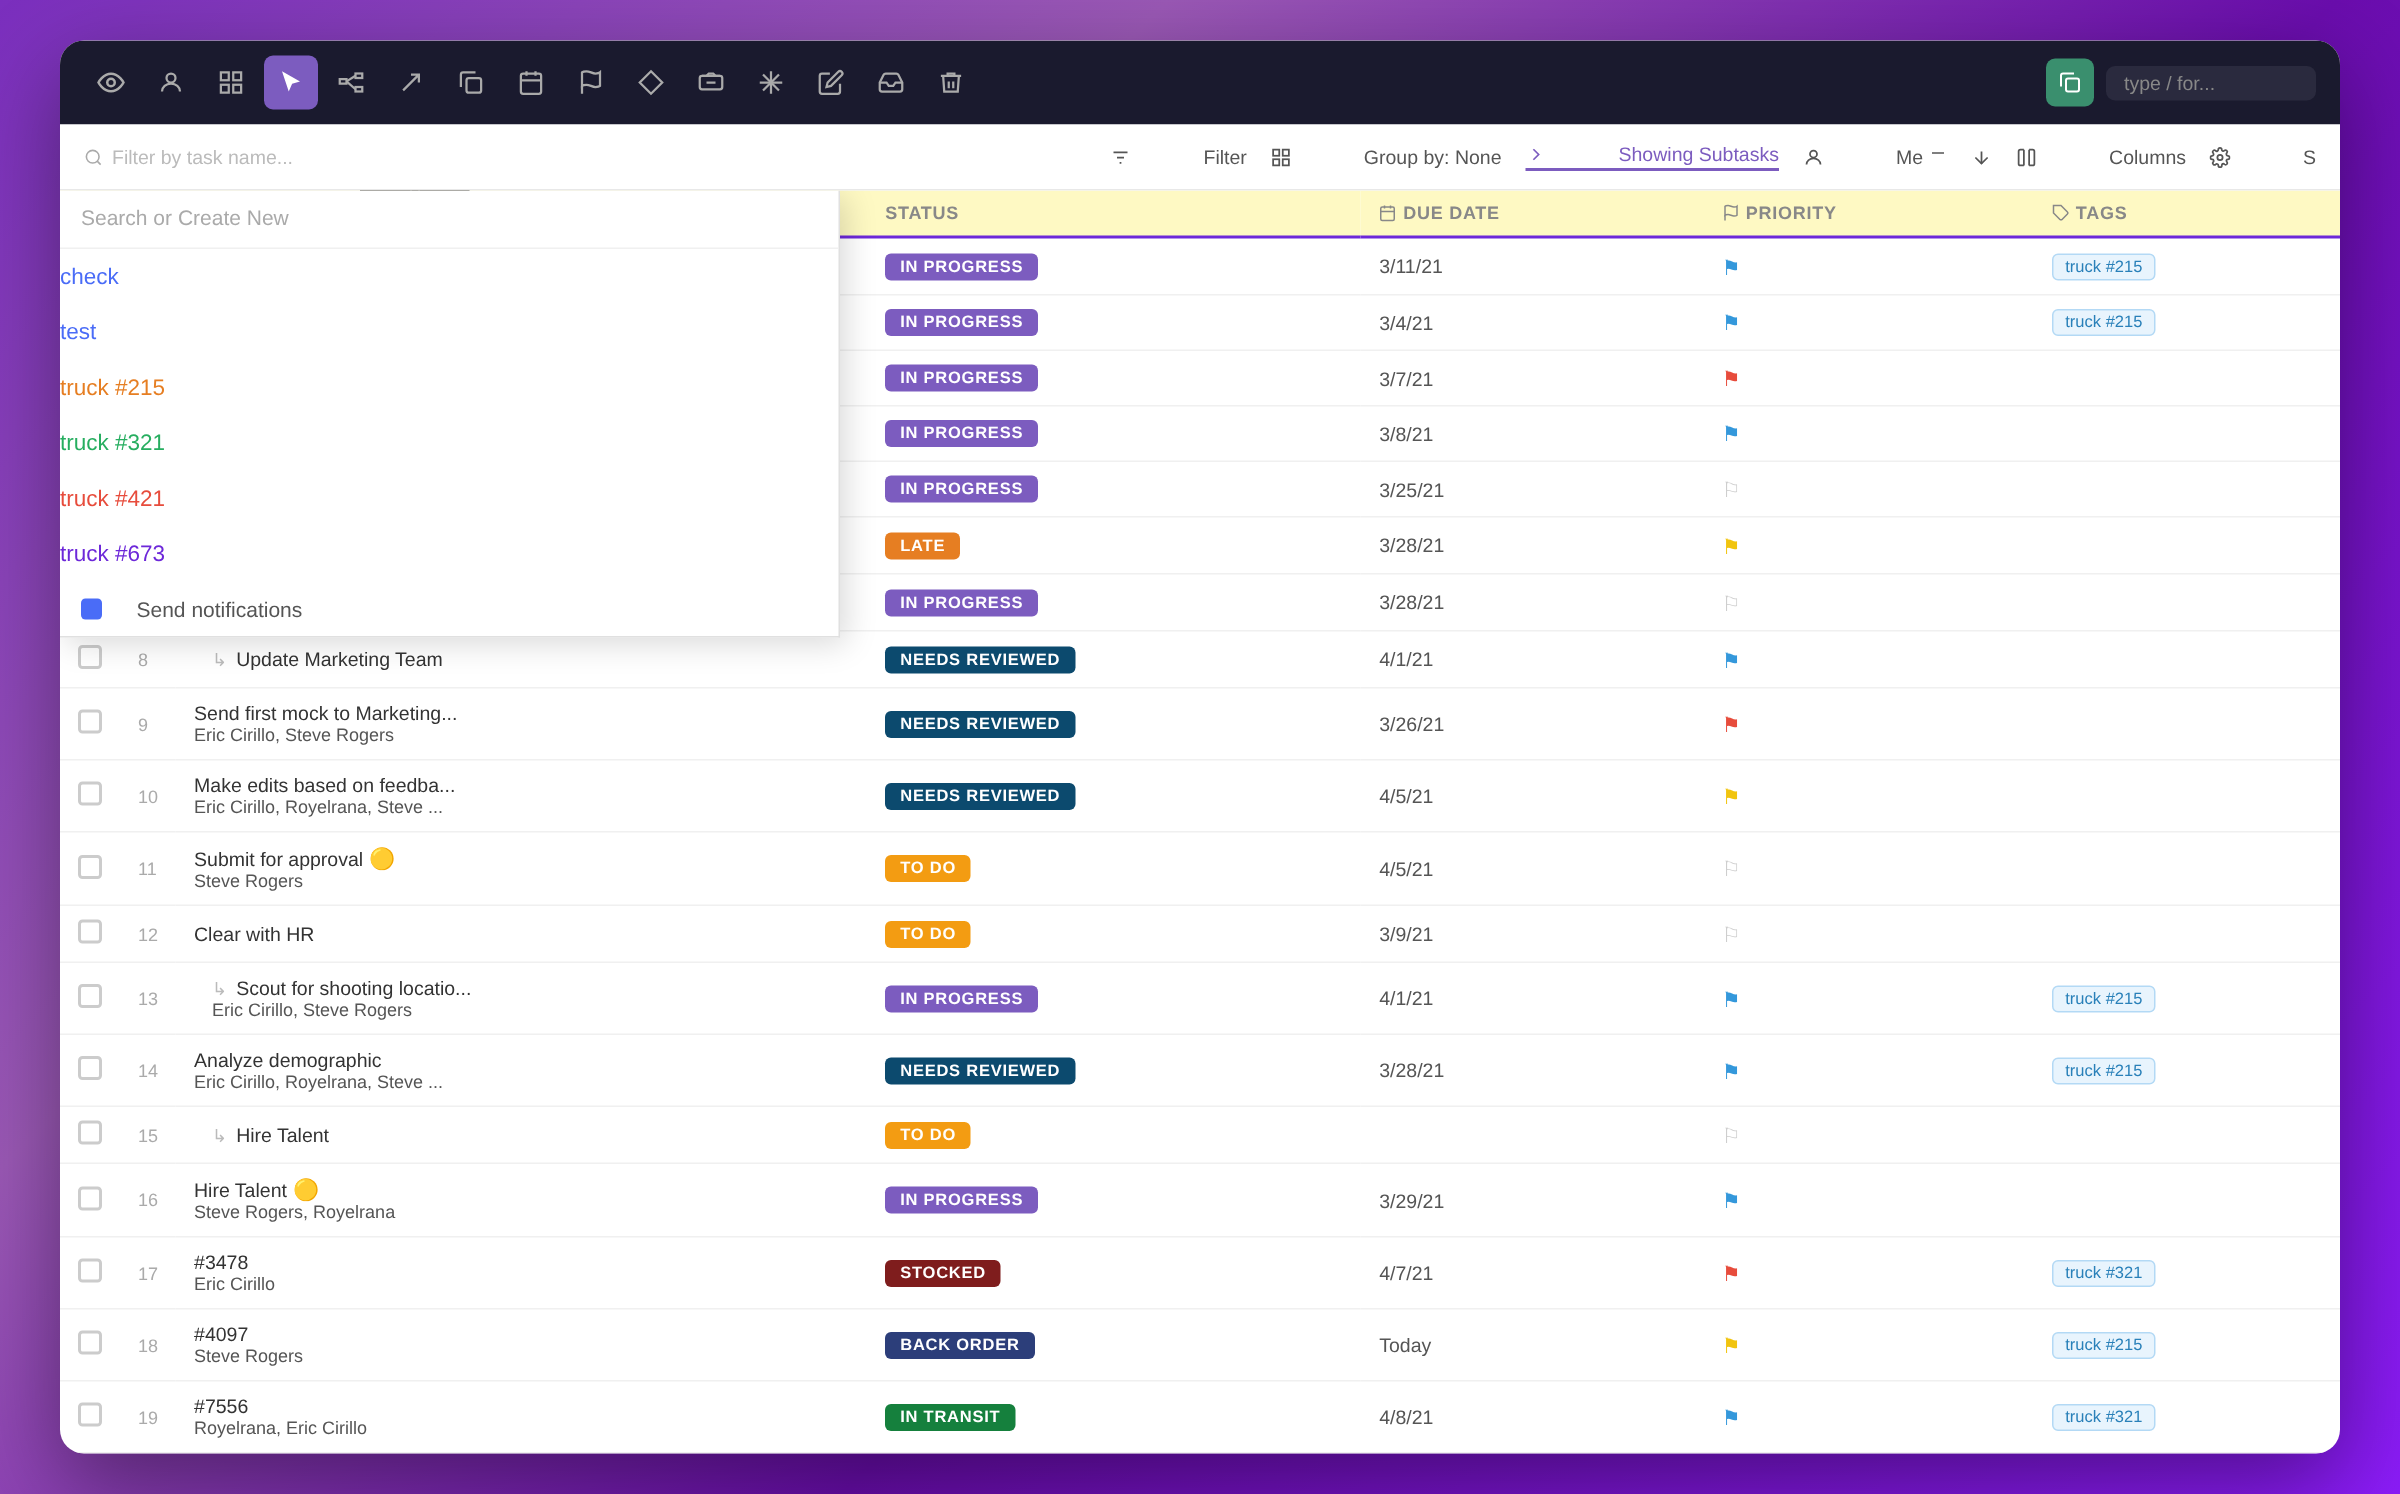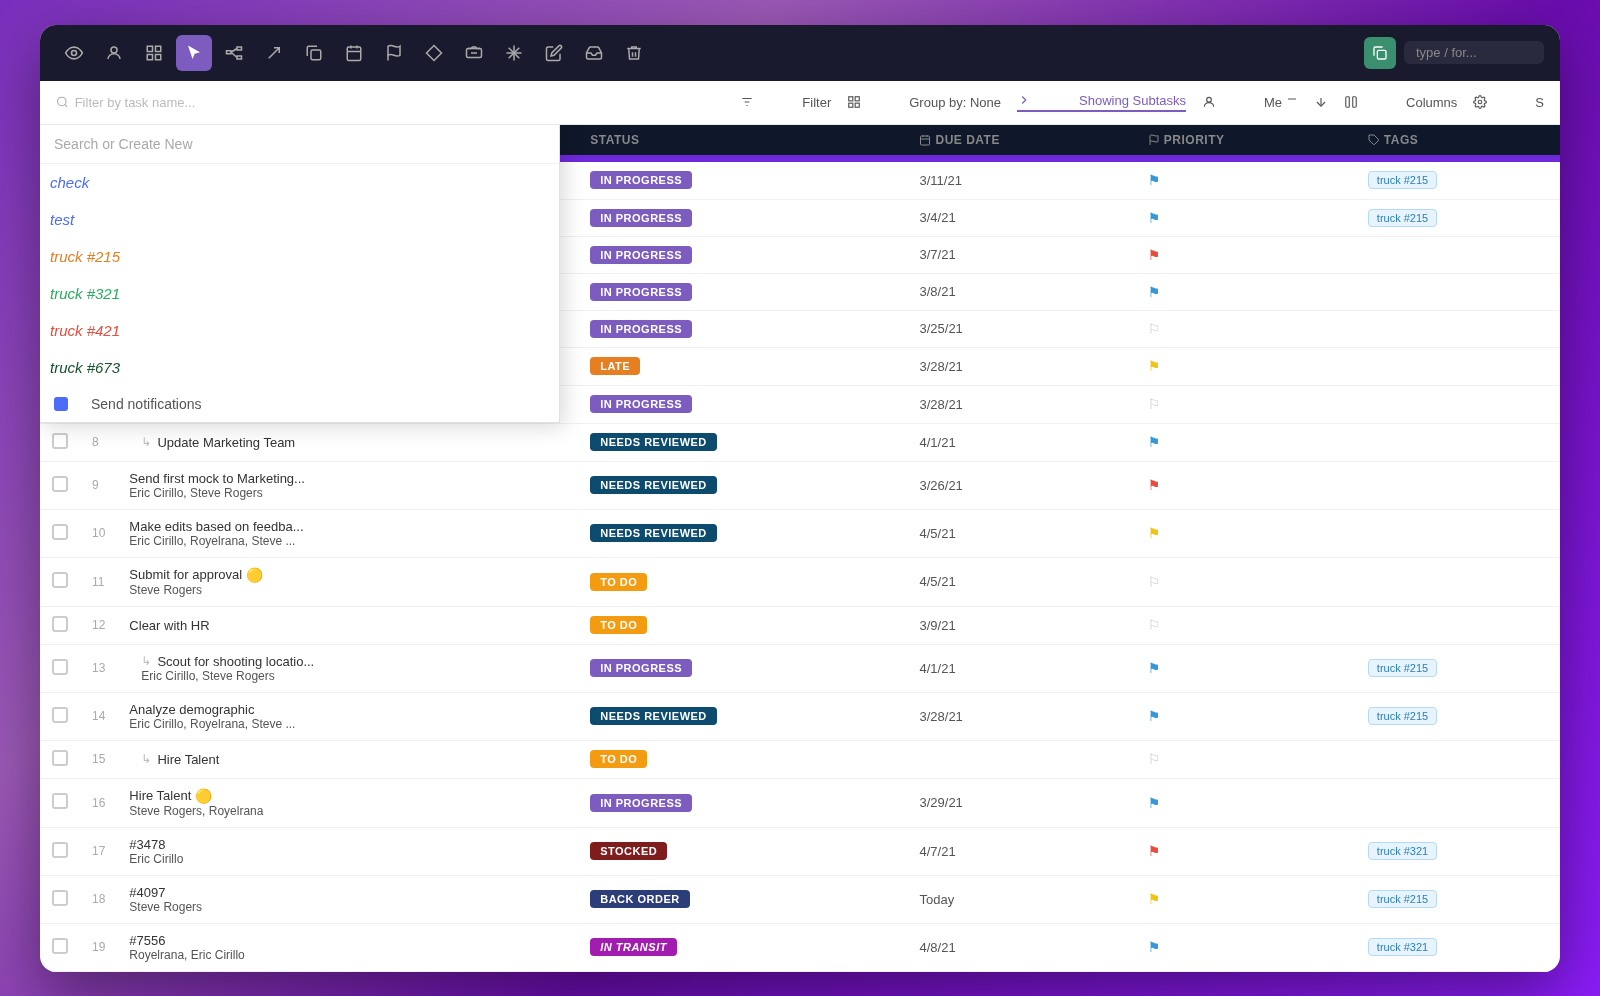--- a/index.html
+++ b/index.html
@@ -127,30 +127,30 @@
     .dropdown-search input {
       width: 100%;
       border: none;
       outline: none;
       font-size: 14px;
       color: #333;
       background: transparent;
     }
     .dropdown-search input::placeholder { color: #aaa; }
     .dropdown-item {
-      padding: 10px 10px;
+      padding: 10px 0;
       font-size: 15px;
       cursor: pointer;
-      display: flex; align-items: center; gap: 8px; font-style: italic;
+      display: flex; align-items: center; gap: 8px;
     }
     .dropdown-item.blue { color: #4a6cf7; }
     .dropdown-item.orange { color: #e67e22; }
     .dropdown-item.green { color: #27ae60; }
     .dropdown-item.red { color: #e74c3c; }
-    .dropdown-item.gold { color: #14532d; }
+    .dropdown-item.gold { color: #6d28d9; }
     .dropdown-item-special {
       padding: 10px 14px;
       display: flex; align-items: center; gap: 23px;
       font-size: 14px; color: #555;
     }
     .blue-square { width: 14px; height: 14px; background: #4a6cf7; border-radius: 3px; display: inline-block; }
     
     .dismiss-btn {
       position: absolute;
       top: -14px; left: 200px;
@@ -169,22 +169,22 @@
       flex: 1;
       overflow: auto;
       position: relative;
     }
     table {
       width: 100%;
       border-collapse: collapse;
       font-size: 13px;
     }
     thead tr {
-      background: #0f172a;
-      border-bottom: 7px solid #6d28d9;
+      background: #fef9c3;
+      border-bottom: 2px solid #6d28d9;
     }
     thead th {
       padding: 8px 12px;
       text-align: left;
       font-weight: 600;
       color: #888;
       font-size: 12px;
       text-transform: uppercase;
       letter-spacing: 0.5px;
       white-space: nowrap;
@@ -230,21 +230,21 @@
       font-weight: 700;
       color: #fff;
       text-transform: uppercase;
       letter-spacing: 0.5px;
     }
     .badge-inprogress { background: #7c5cbf; }
     .badge-todo { background: #f39c12; }
     .badge-needsreviewed { background: #0c4a6e; }
     .badge-stocked { background: #7f1d1d; }
     .badge-backorder { background: #2c3e7a; }
-    .badge-intransit { background: #a21caf; font-style: italic; }
+    .badge-intransit { background: #15803d; }
     .badge-late { background: #e67e22; }
     
     .due-date { color: #555; font-size: 13px; }
     
     .priority-flag { font-size: 14px; }
     .flag-red { color: #e74c3c; }
     .flag-blue { color: #3498db; }
     .flag-yellow { color: #f1c40f; }
     .flag-gray { color: #ccc; }
     

